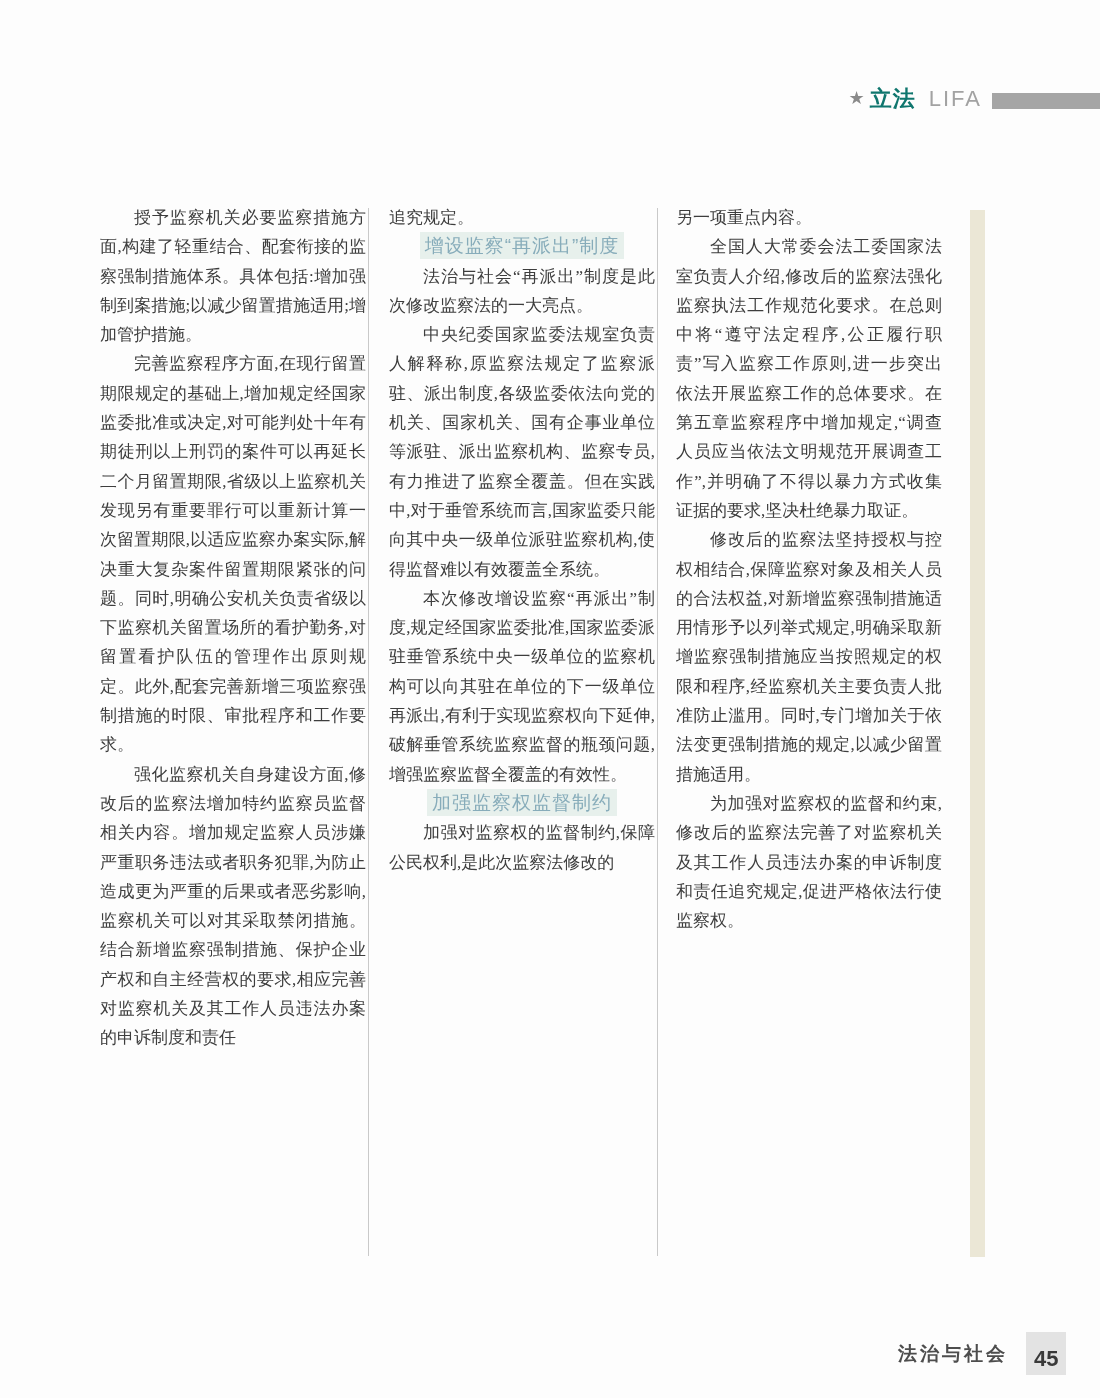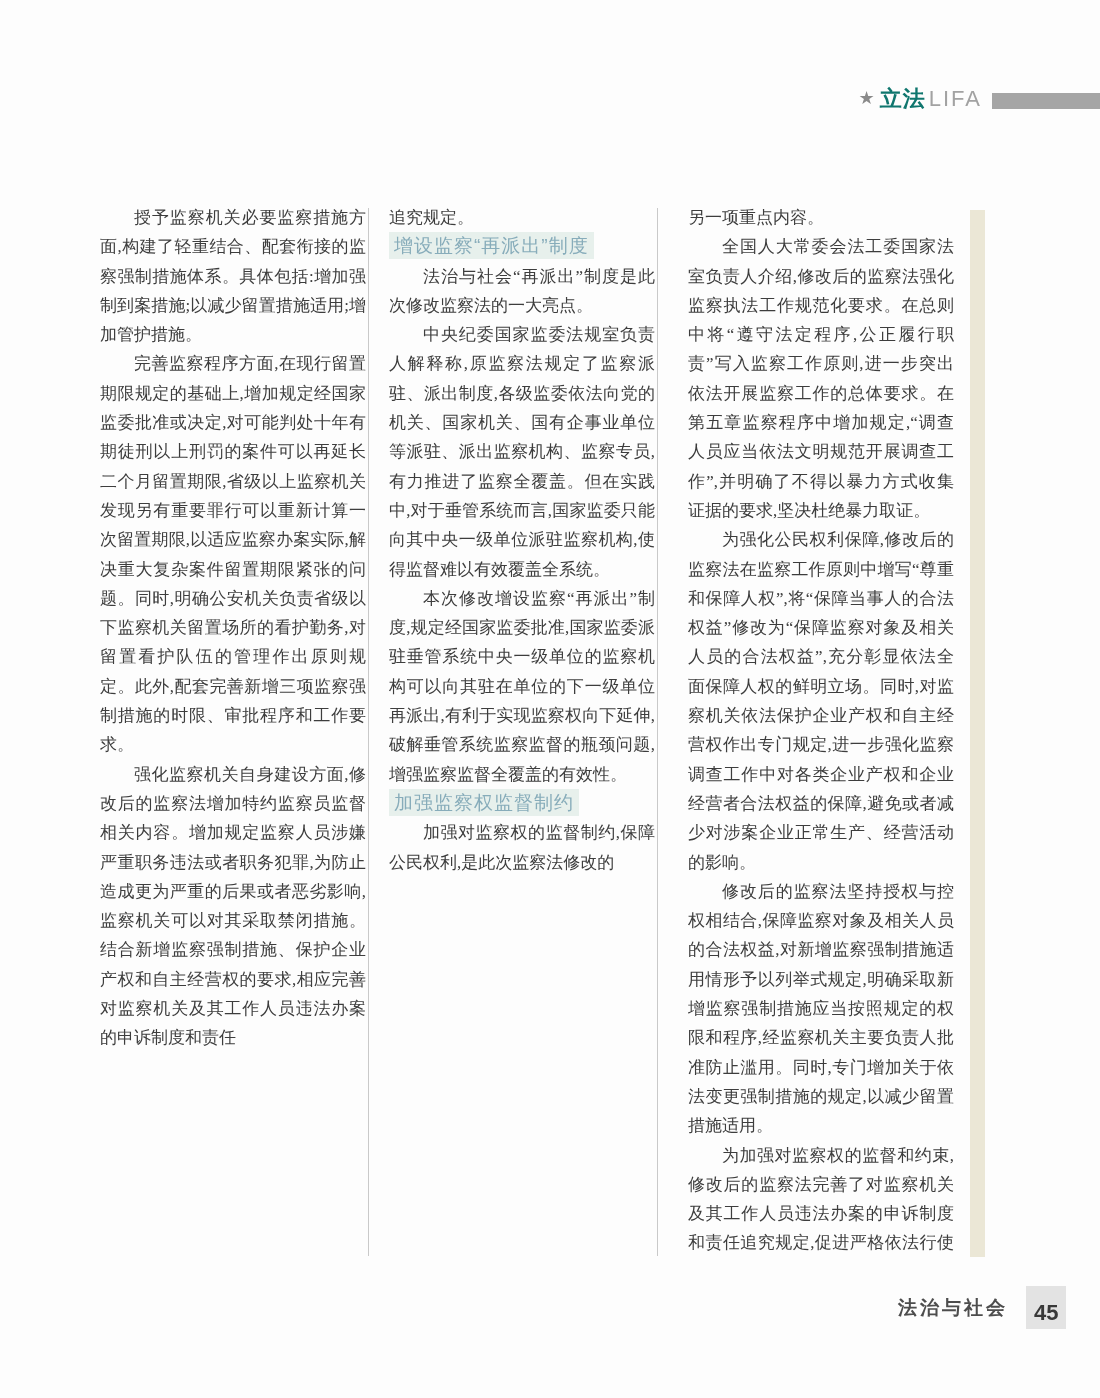--- a/index.html
+++ b/index.html
@@ -17,21 +17,21 @@
     position: absolute;
     top: 84px;
     right: 118px;
     font-size: 22px;
     color: #9a9a9a;
     white-space: nowrap;
     letter-spacing: 1px;
   }
   .header-star { font-size: 18px; color: #8a8a8a; vertical-align: 2px; margin-right: 4px; }
   .header-cn { font-weight: bold; color: #0f766e; }
-  .header-en { color: #a2a2a2; margin-left: 3px; letter-spacing: 2px; }
+  .header-en { color: #a2a2a2; margin-left: 13px; letter-spacing: 2px; }
   .header-bar {
     position: absolute;
     top: 93px;
     right: 0;
     width: 108px;
     height: 16px;
     background: #a5a5a5;
   }
   
   .column {
@@ -41,59 +41,59 @@
     height: 1056px;
     overflow: hidden;
     font-family: "Liberation Serif", serif;
     font-size: 17px;
     line-height: 29.3px;
     color: #3d3d3d;
     text-align: justify;
   }
   .col-0 { left: 100px; }
   .col-1 { left: 389px; }
-  .col-2 { left: 676px; margin-left: 12px; }
+  .col-2 { left: 676px; }
   .v-divider {
     position: absolute;
     top: 208px;
     width: 1px;
     height: 1048px;
     background: #c9c9c9;
   }
   .div-0 { left: 368px; }
   .div-1 { left: 657px; }
   .side-strip {
     position: absolute;
     left: 970px;
     top: 210px;
     width: 15px;
     height: 1047px;
     background: #ebe7d6;
   }
   .body-p { margin: 0; }
   .body-p.indent { text-indent: 2em; }
   .subhead {
-    text-align: left;
+    text-align: center;
     margin: 0;
     line-height: 29.3px;
   }
   .subhead span {
     display: inline-block;
     background: #e7f0ec;
     color: #87acba;
     font-family: "Liberation Sans", sans-serif;
     font-size: 19px;
     line-height: 27px;
     padding: 0 5px;
     letter-spacing: 1px;
   }
   
   .footer {
     position: absolute;
-    top: 1286px;
+    top: 1332px;
     left: 898px;
     display: flex;
     align-items: center;
     text-align: center;
   }
   .footer-title {
     font-size: 19px;
     font-weight: bold;
     color: #4d4d4d;
     letter-spacing: 3px;
@@ -129,21 +129,20 @@
       <p class="body-p indent">法治与社会“再派出”制度是此次修改监察法的一大亮点。</p>
       <p class="body-p indent">中央纪委国家监委法规室负责人解释称,原监察法规定了监察派驻、派出制度,各级监委依法向党的机关、国家机关、国有企事业单位等派驻、派出监察机构、监察专员,有力推进了监察全覆盖。但在实践中,对于垂管系统而言,国家监委只能向其中央一级单位派驻监察机构,使得监督难以有效覆盖全系统。</p>
       <p class="body-p indent">本次修改增设监察“再派出”制度,规定经国家监委批准,国家监委派驻垂管系统中央一级单位的监察机构可以向其驻在单位的下一级单位再派出,有利于实现监察权向下延伸,破解垂管系统监察监督的瓶颈问题,增强监察监督全覆盖的有效性。</p>
       <div class="subhead"><span>加强监察权监督制约</span></div>
       <p class="body-p indent">加强对监察权的监督制约,保障公民权利,是此次监察法修改的</p>
     </div>
   <div class="v-divider div-1"></div>
   <div class="column col-2">
       <p class="body-p">另一项重点内容。</p>
       <p class="body-p indent">全国人大常委会法工委国家法室负责人介绍,修改后的监察法强化监察执法工作规范化要求。在总则中将“遵守法定程序,公正履行职责”写入监察工作原则,进一步突出依法开展监察工作的总体要求。在第五章监察程序中增加规定,“调查人员应当依法文明规范开展调查工作”,并明确了不得以暴力方式收集证据的要求,坚决杜绝暴力取证。</p>
-      <p class="body-p indent">为强化公民权利保障,修改后的监察法在监察工作原则中增写“尊重和保障人权”,将“保障当事人的合法权益”修改为“保障监察对象及相关人员的合法权益”,充分彰显依法全面保障人权的鲜明立场。同时,对监察机关依法保护企业产权和自主经营权作出专门规定,进一步强化监察调查工作中对各类企业产权和企业经营者合法权益的保障,避免或者减少对涉案企业正常生产、经营活动的影响。</p>
       <p class="body-p indent">修改后的监察法坚持授权与控权相结合,保障监察对象及相关人员的合法权益,对新增监察强制措施适用情形予以列举式规定,明确采取新增监察强制措施应当按照规定的权限和程序,经监察机关主要负责人批准防止滥用。同时,专门增加关于依法变更强制措施的规定,以减少留置措施适用。</p>
       <p class="body-p indent">为加强对监察权的监督和约束,修改后的监察法完善了对监察机关及其工作人员违法办案的申诉制度和责任追究规定,促进严格依法行使监察权。</p>
     </div>
 
   <div class="side-strip"></div>
 
   <div class="footer">
     <span class="footer-title">法治与社会</span>
     <span class="footer-pagenum">45</span>
   </div>

